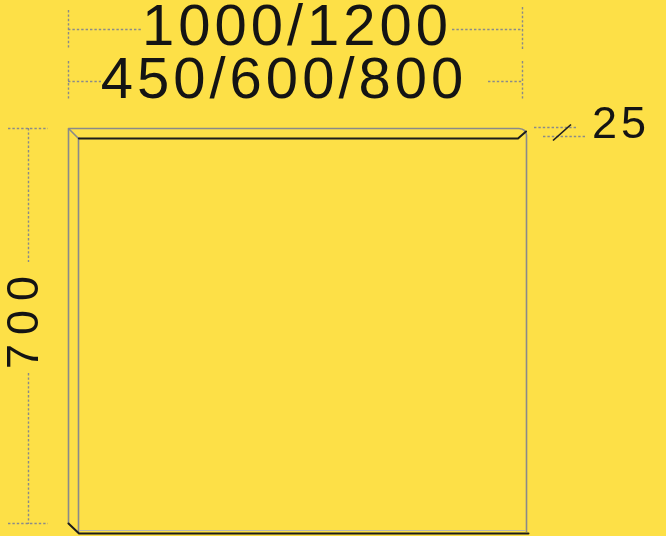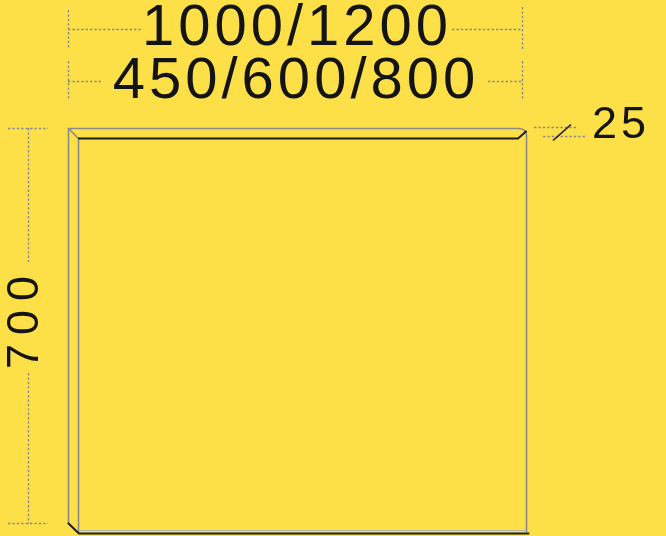--- a/index.html
+++ b/index.html
@@ -87,19 +87,19 @@
 
     <g fill="none" stroke-width="2" stroke-linejoin="round" stroke-linecap="round" stroke="#1c1c1c">
       <path d="M 79 138.5 L 518 138.5 L 526 131.5"></path>
       <path d="M 68.5 523.5 L 79 533.5 L 528.5 533.5"></path>
     </g>
 
   </svg>
 
   <div class="dim-label size-lg" style="left:297px; top:25px;">1000/1200</div>
 
-  <div class="dim-label size-lg" style="left:296px; top:78px;">450/600/800</div>
+  <div class="dim-label size-lg" style="left:284px; top:78px;">450/600/800</div>
 
   <div class="dim-label size-sm" style="left:621px; top:106px;margin-top:16px;">25</div>
 
   <div class="dim-label size-sm rotated" style="left:22px; top:318px;">700</div>
 
 </div>
 
 </body></html>

